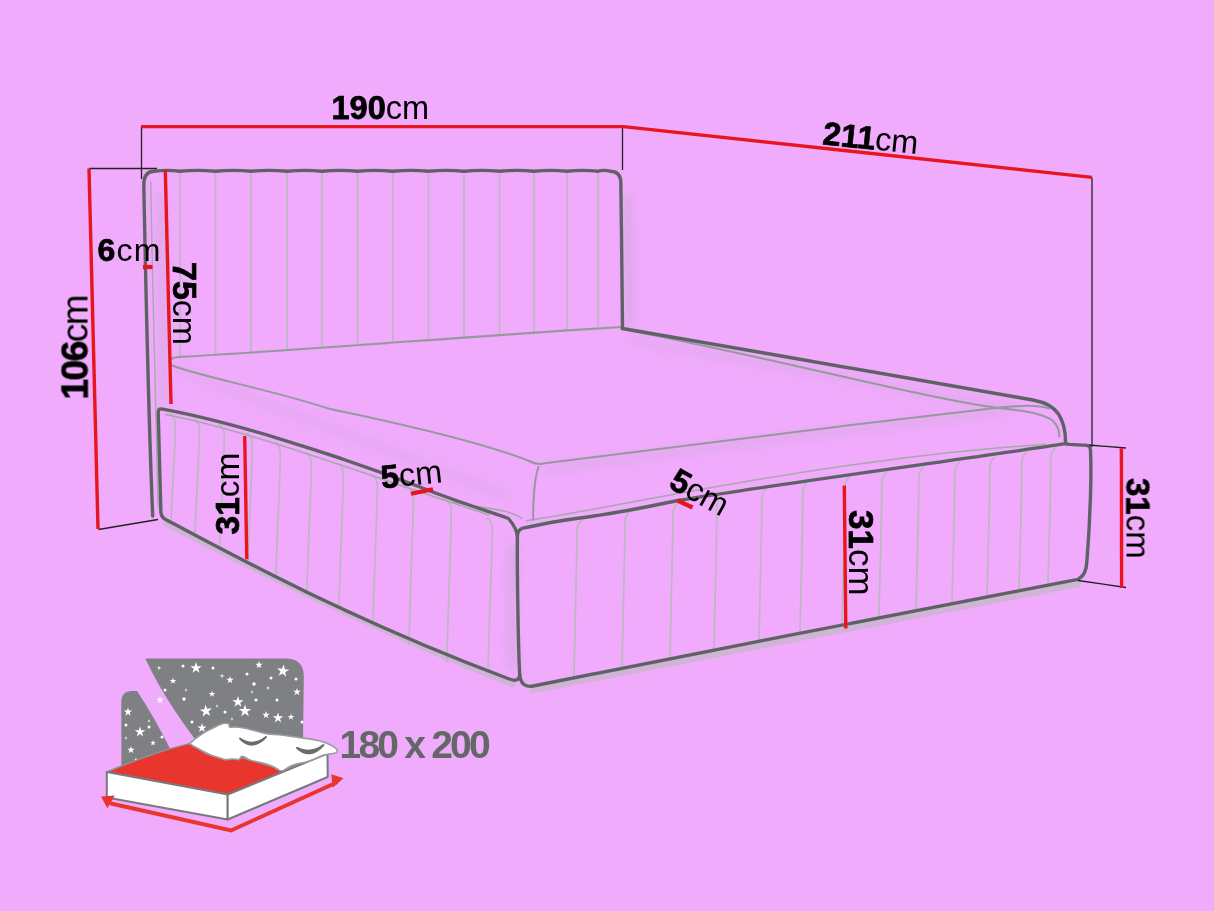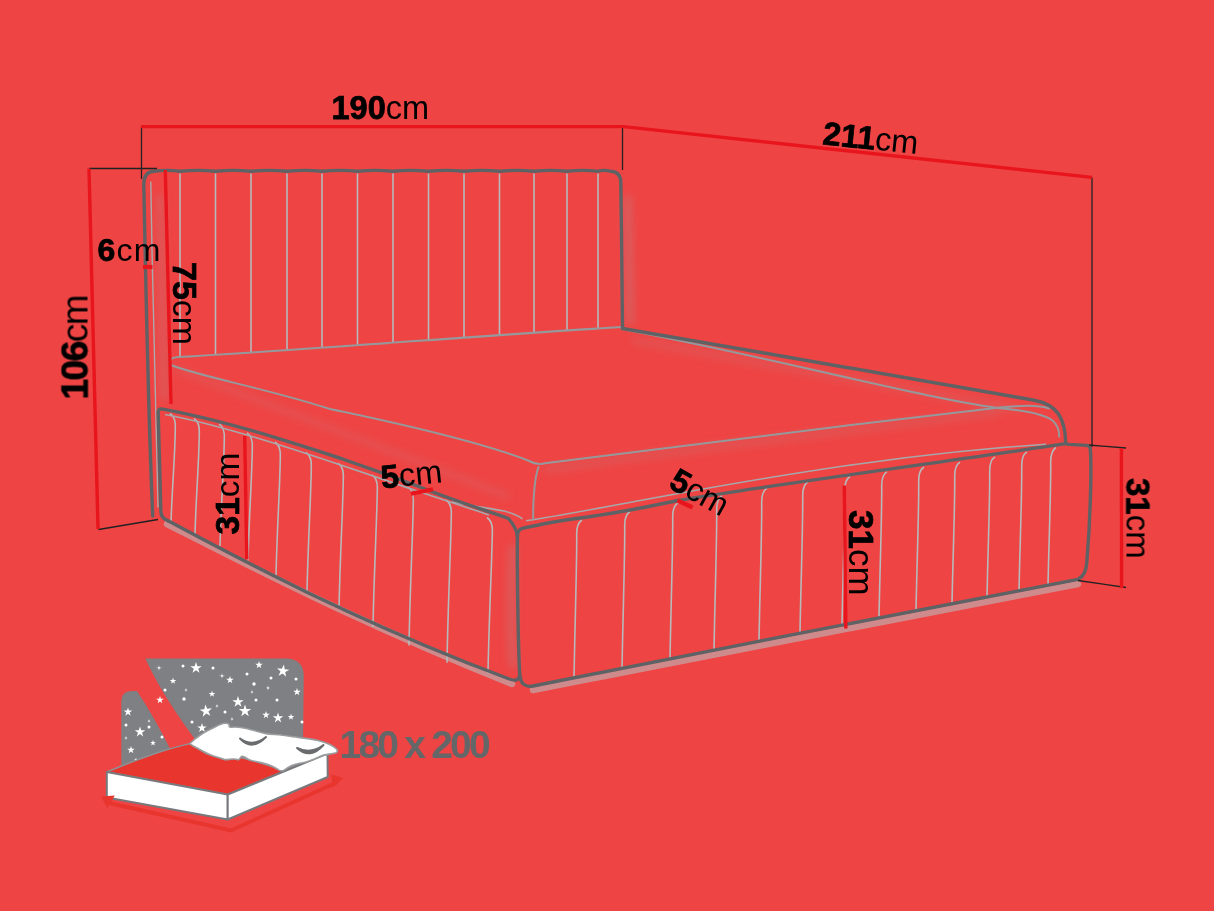--- a/index.html
+++ b/index.html
@@ -1,16 +1,16 @@
 <!DOCTYPE html>
 <html><head>
 <meta charset="utf-8">
 <style>
 html,body{margin:0;padding:0;background:#fff;}
-#wrap{position:relative;width:1214px;height:911px;background:#ef4444;overflow:hidden;}
+#wrap{position:relative;width:1214px;height:911px;background:#f0abfc;overflow:hidden;}
 svg{position:absolute;left:0;top:0;}
 text{font-family:"Liberation Sans",sans-serif;fill:#000;}
 .b{font-weight:700;stroke:#000;stroke-width:0.75px;}
 .r{font-weight:400;}
 </style>
 </head>
 <body>
 <div id="wrap">
 <svg width="1214" height="911" viewBox="0 0 1214 911">
   <defs>

